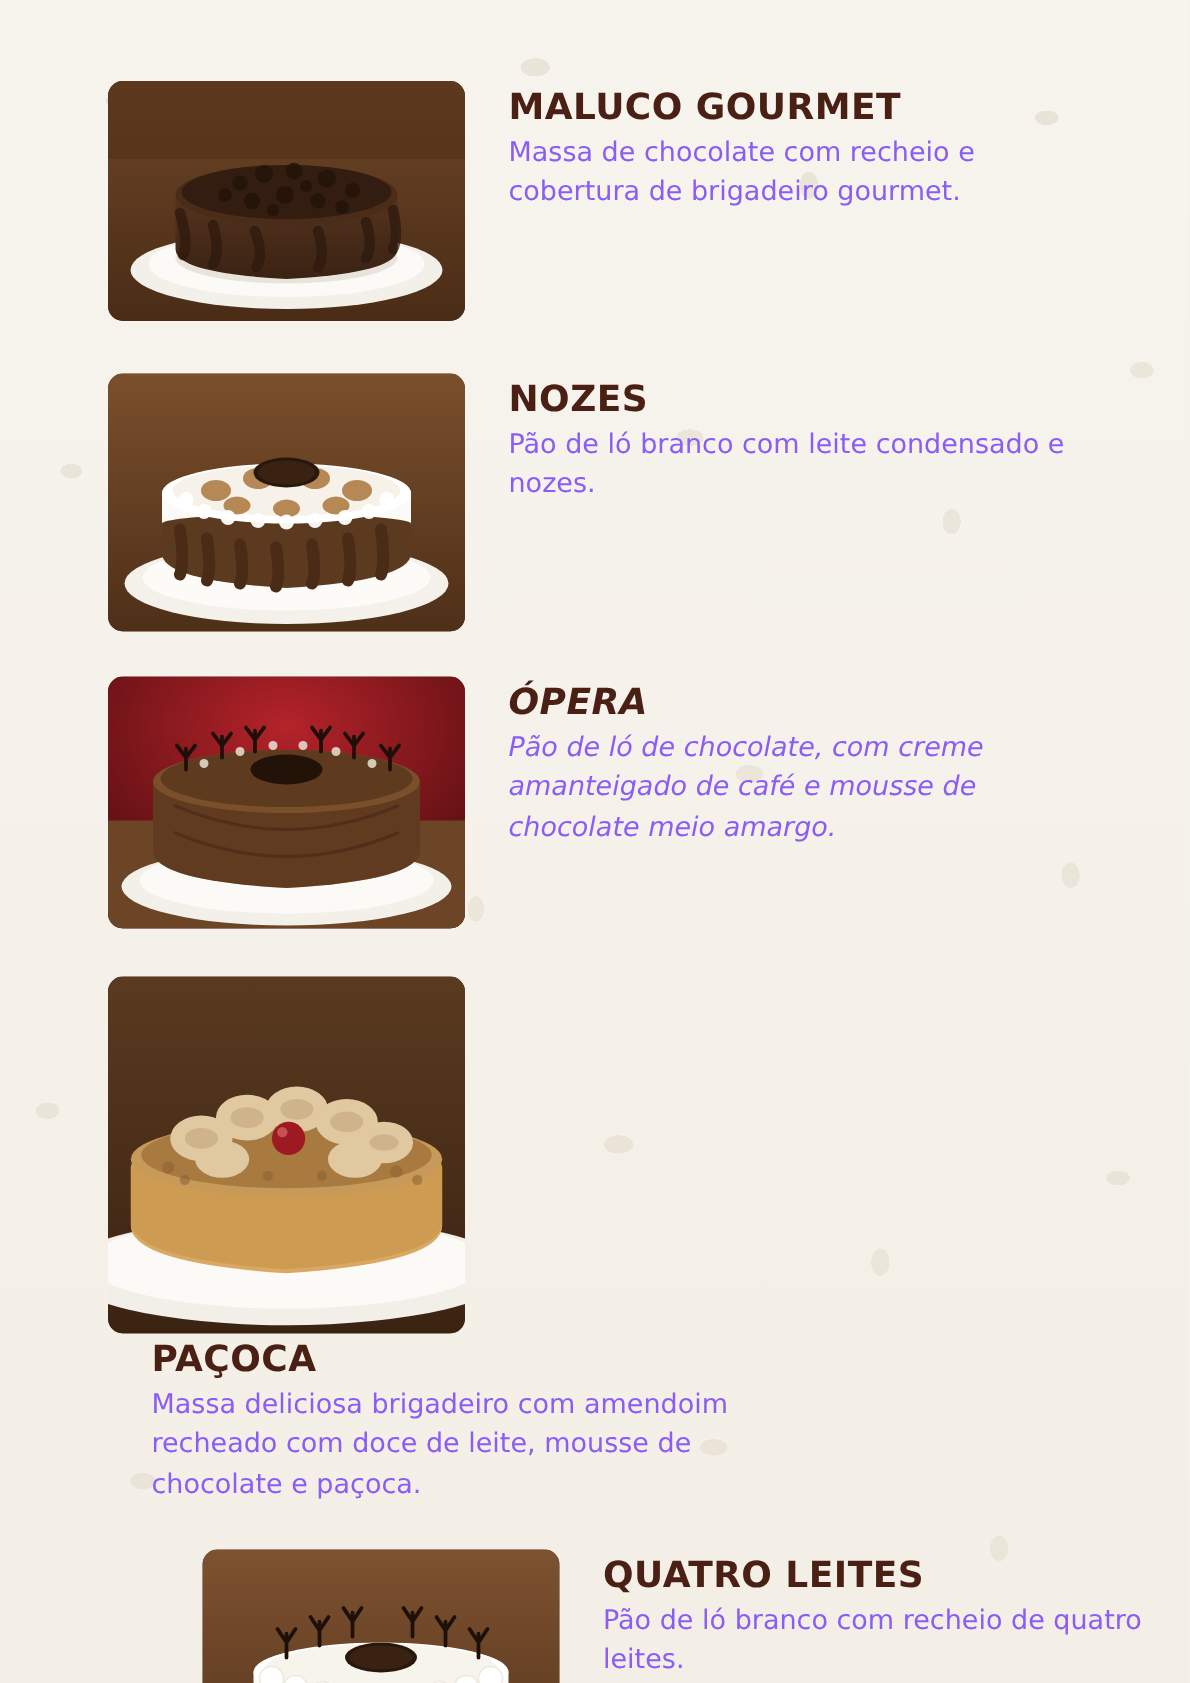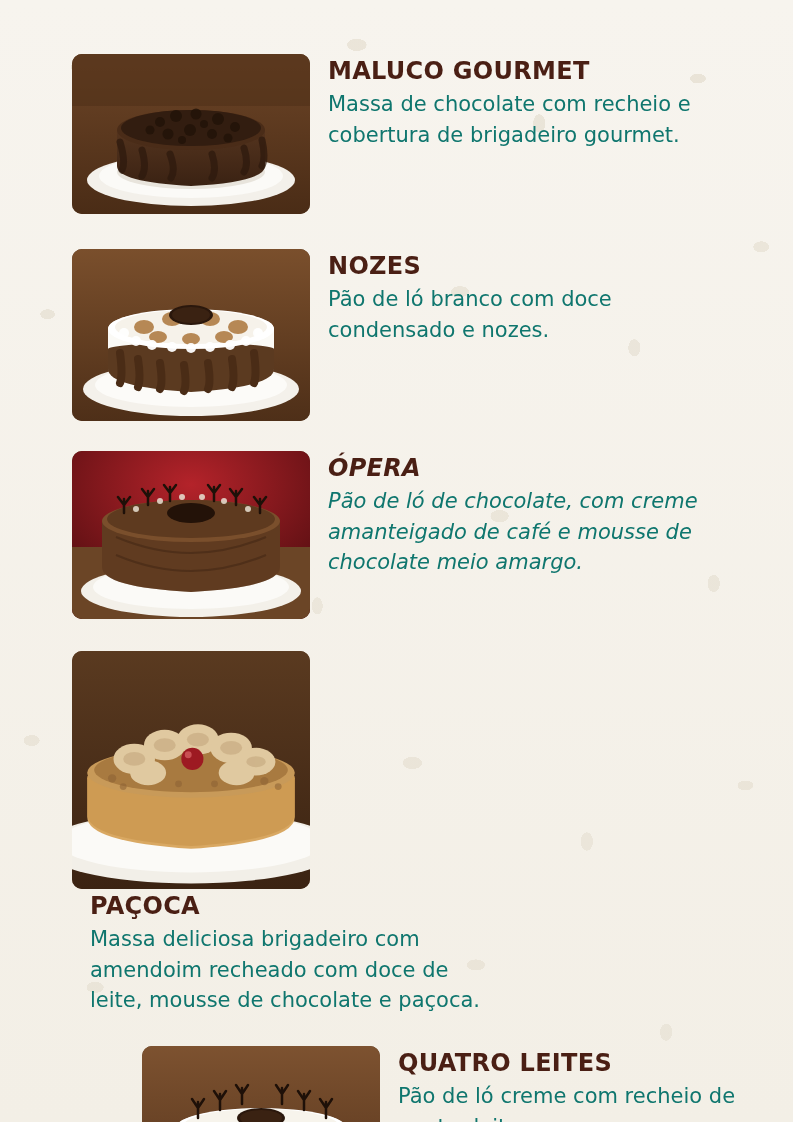--- a/index.html
+++ b/index.html
@@ -65,41 +65,41 @@
     border-radius: 10px;
     overflow: hidden;
     flex: 0 0 238px;
     position: relative;
     background: #5a3a22;
   }
 
   .thumb svg { display: block; width: 100%; height: 100%; }
 
   .item-text {
-    padding-left: 18px;
+    padding-left: 29px;
     padding-top: 4px;
     max-width: 420px;
   }
 
   .item-title {
     font-family: "DejaVu Sans", sans-serif;
     font-weight: bold;
     font-size: 24px;
     letter-spacing: .3px;
     color: #4a1f14;
     line-height: 1.1;
     margin-bottom: 5px;
     text-transform: uppercase;
   }
 
   .item-desc {
     font-family: "DejaVu Sans", sans-serif;
-    font-size: 21px;
+    font-size: 18px;
     line-height: 1.45;
-    color: #0f766e;
+    color: #8b5cf6;
     max-width: 395px;
   }
 
   
   .row-0 { margin-bottom: 35px; }
   .row-1 { margin-bottom: 30px; margin-top: 12px; }
   .row-2 { margin-bottom: 32px; font-style: italic; }
   .row-3 { margin-bottom: 30px; flex-direction: column; }
   .row-4 { margin-bottom: 0; justify-content: flex-end; }
   .row-1 .thumb { height: 172px; }
@@ -196,21 +196,21 @@
             <circle cx="119" cy="99" r="5"></circle>
             <circle cx="138" cy="98" r="5"></circle>
           <circle cx="158" cy="96" r="5"></circle>
             <circle cx="174" cy="92" r="5"></circle>
             <circle cx="186" cy="84" r="5"></circle>
         </g>
       </svg>
     </div>
     <div class="item-text">
       <div class="item-title">NOZES</div>
-      <div class="item-desc">Pão de ló branco com doce condensado e nozes.</div>
+      <div class="item-desc">Pão de ló branco com leite condensado e nozes.</div>
     </div>
   </div>
 
   <div class="menu-item row-2">
     <div class="thumb">
       <svg viewBox="0 0 238 168" preserveAspectRatio="xMidYMid slice" aria-hidden="true">
         <defs>
           <radialGradient id="red2" cx="50%" cy="20%" r="70%">
             <stop offset="0" stop-color="#b4232a"></stop>
               <stop offset="1" stop-color="#5a0f12"></stop>
@@ -342,17 +342,17 @@
           <path d="M78 64 l0 -16 M78 54 l-6 -9 M78 54 l6 -9"></path>
           <path d="M100 58 l0 -16 M100 48 l-6 -9 M100 48 l6 -9"></path>
           <path d="M140 58 l0 -16 M140 48 l-6 -9 M140 48 l6 -9"></path>
           <path d="M162 64 l0 -16 M162 54 l-6 -9 M162 54 l6 -9"></path>
           <path d="M184 72 l0 -16 M184 62 l-6 -9 M184 62 l6 -9"></path>
         </g>
       </svg>
     </div>
     <div class="item-text">
       <div class="item-title">QUATRO LEITES</div>
-      <div class="item-desc">Pão de ló creme com recheio de quatro leites.</div>
+      <div class="item-desc">Pão de ló branco com recheio de quatro leites.</div>
     </div>
   </div>
 
 </div>
 
 </body></html>

